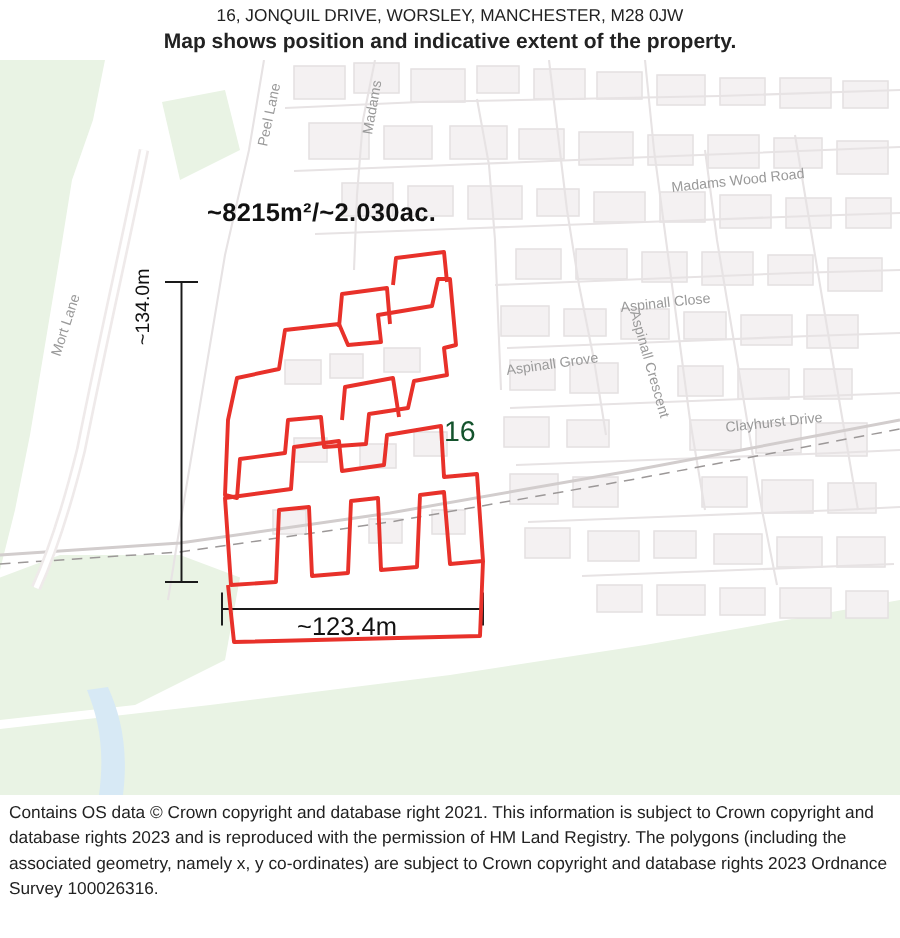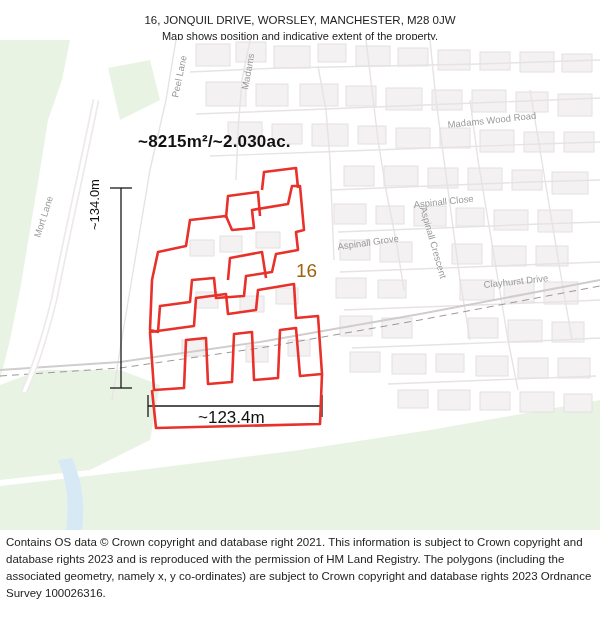--- a/index.html
+++ b/index.html
@@ -20,32 +20,33 @@
     width: 600px;
     height: 625px;
   }
   .header {
     position: absolute;
     top: 0;
     left: 0;
     width: 600px;
     height: 40px;
     text-align: center;
-    padding-top: 12px;
+    padding-top: 3px;
     box-sizing: border-box;
   }
   .header .line1 {
     font-size: 11.5px;
     line-height: 16px;
     color: #222;
   }
   .header .line2 {
-    font-size: 11px;
+    font-size: 14px;
     line-height: 16px;
     color: #222;
+    font-weight: bold;
   }
   .map-wrap {
     position: absolute;
     top: 40px;
     left: 0;
     width: 600px;
     height: 490px;
     overflow: hidden;
     background: #ffffff;
   }
@@ -61,23 +62,23 @@
   .area-label {
     left: 138px;
     top: 92px;
     font-size: 17px;
     color: #111;
     letter-spacing: 0.2px;
     font-weight: bold;
   }
   .plot-number {
     left: 296px;
-    top: 220px;
+    top: 238px;
     font-size: 19px;
-    color: #a16207;
+    color: #14532d;
     text-align: right;
   }
   .dim-vertical {
     left: 87px;
     top: 190px;
     font-size: 13px;
     color: #111;
     transform: rotate(-90deg);
     transform-origin: left top;
     white-space: nowrap;

